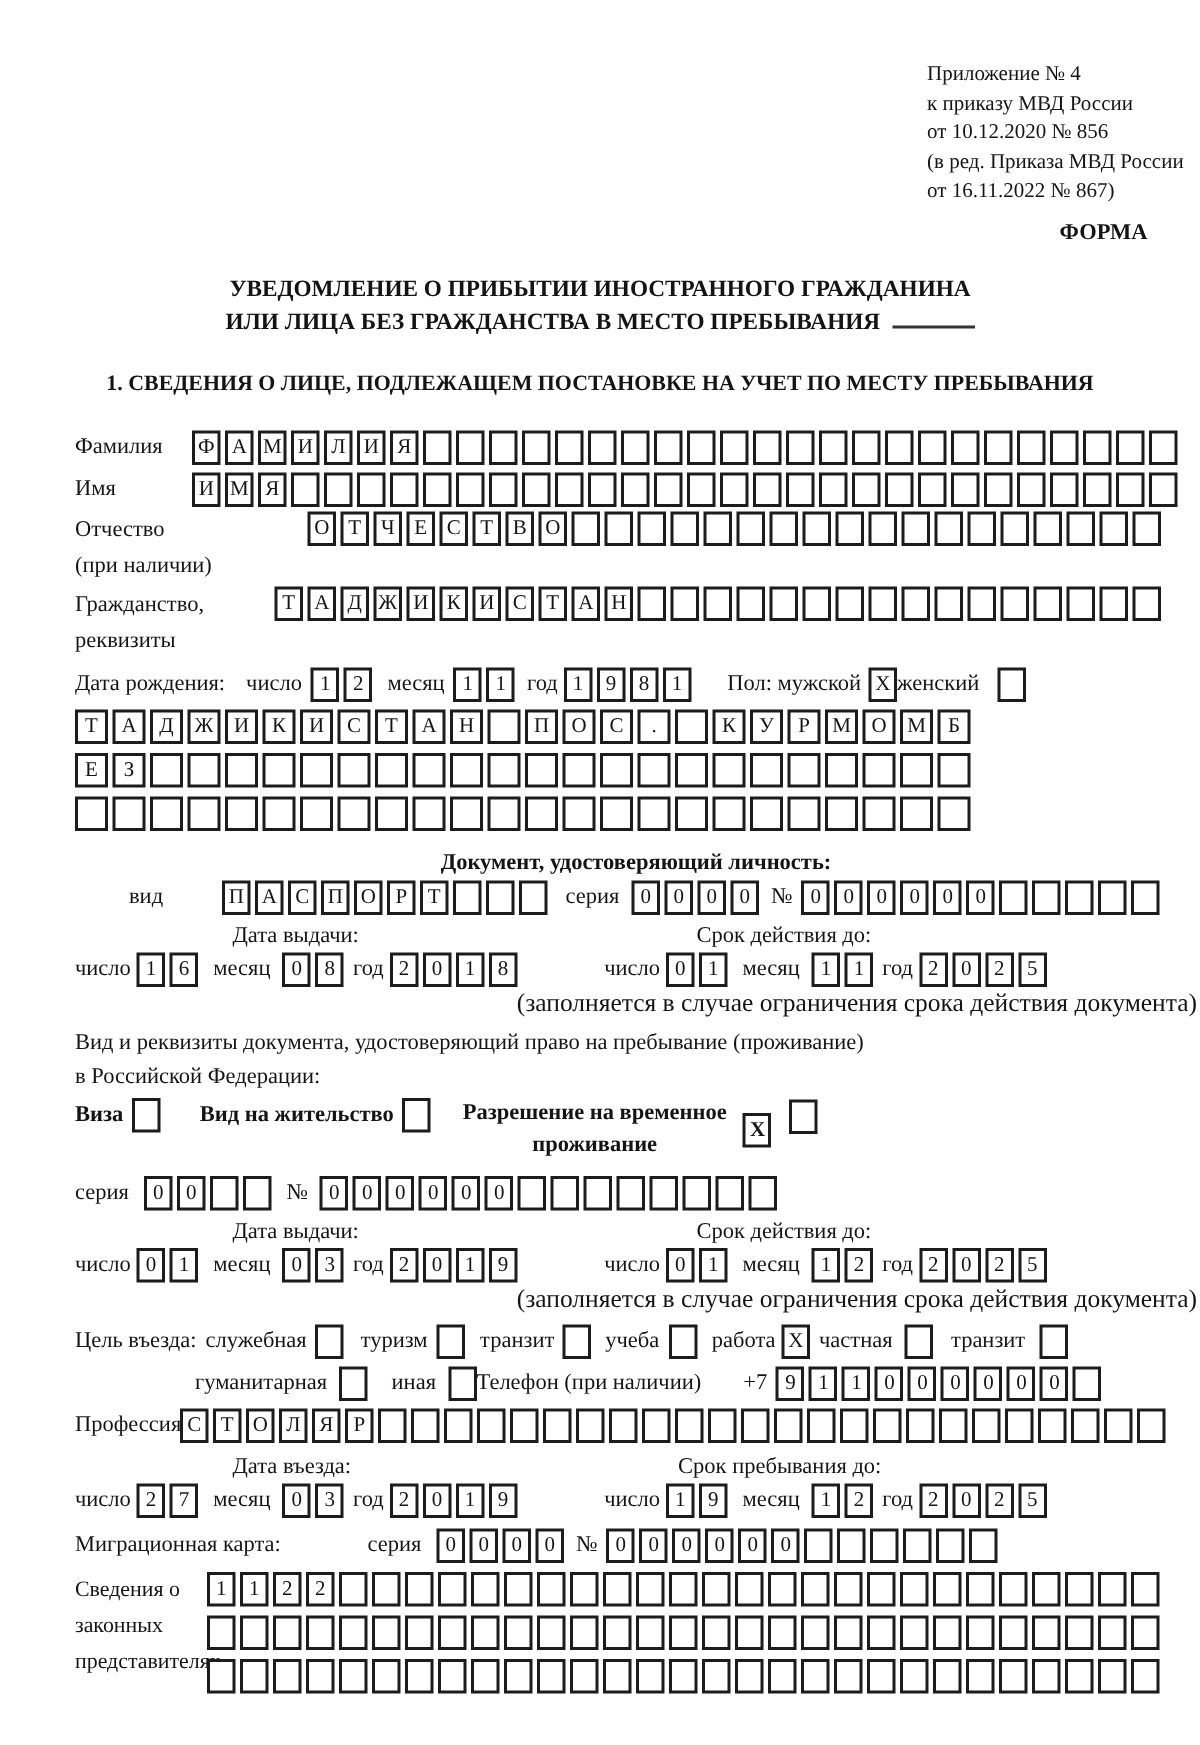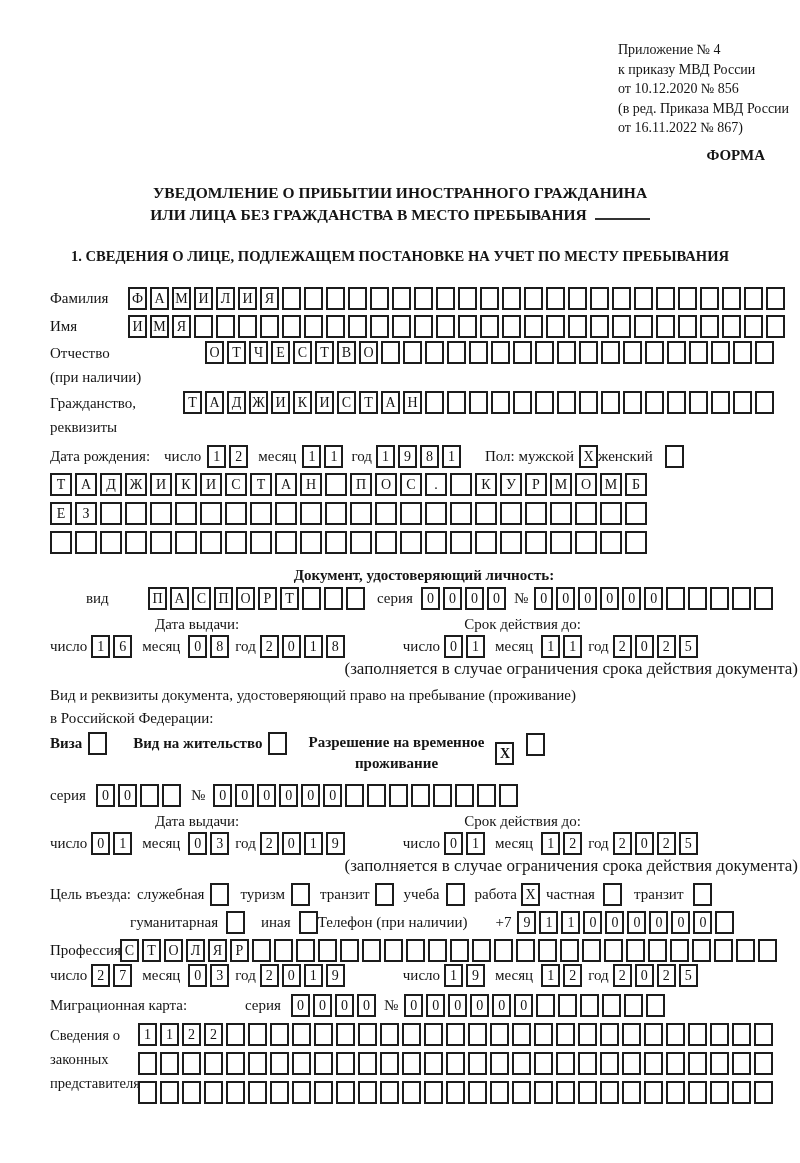--- a/index.html
+++ b/index.html
@@ -556,20 +556,24 @@
           <span class="cell"></span>
           <span class="cell"></span>
           <span class="cell"></span>
           <span class="cell"></span>
           <span class="cell"></span>
           <span class="cell"></span>
           <span class="cell"></span>
         </span>
     </div>
 
+    <div class="row" style="margin-top:8px">
+      <span class="lbl" style="margin-left:105px">Дата въезда:</span>
+      <span class="lbl" style="margin-left:218px">Срок пребывания до:</span>
+    </div>
 
     <div class="row" style="margin-top:2px">
       <span class="lbl">число</span>
       <span class="cells" style="margin-left:4px">
           <span class="cell">2</span>
           <span class="cell">7</span>
         </span>
       <span class="lbl" style="margin-left:10px">месяц</span>
       <span class="cells" style="margin-left:8px">
           <span class="cell">0</span>

